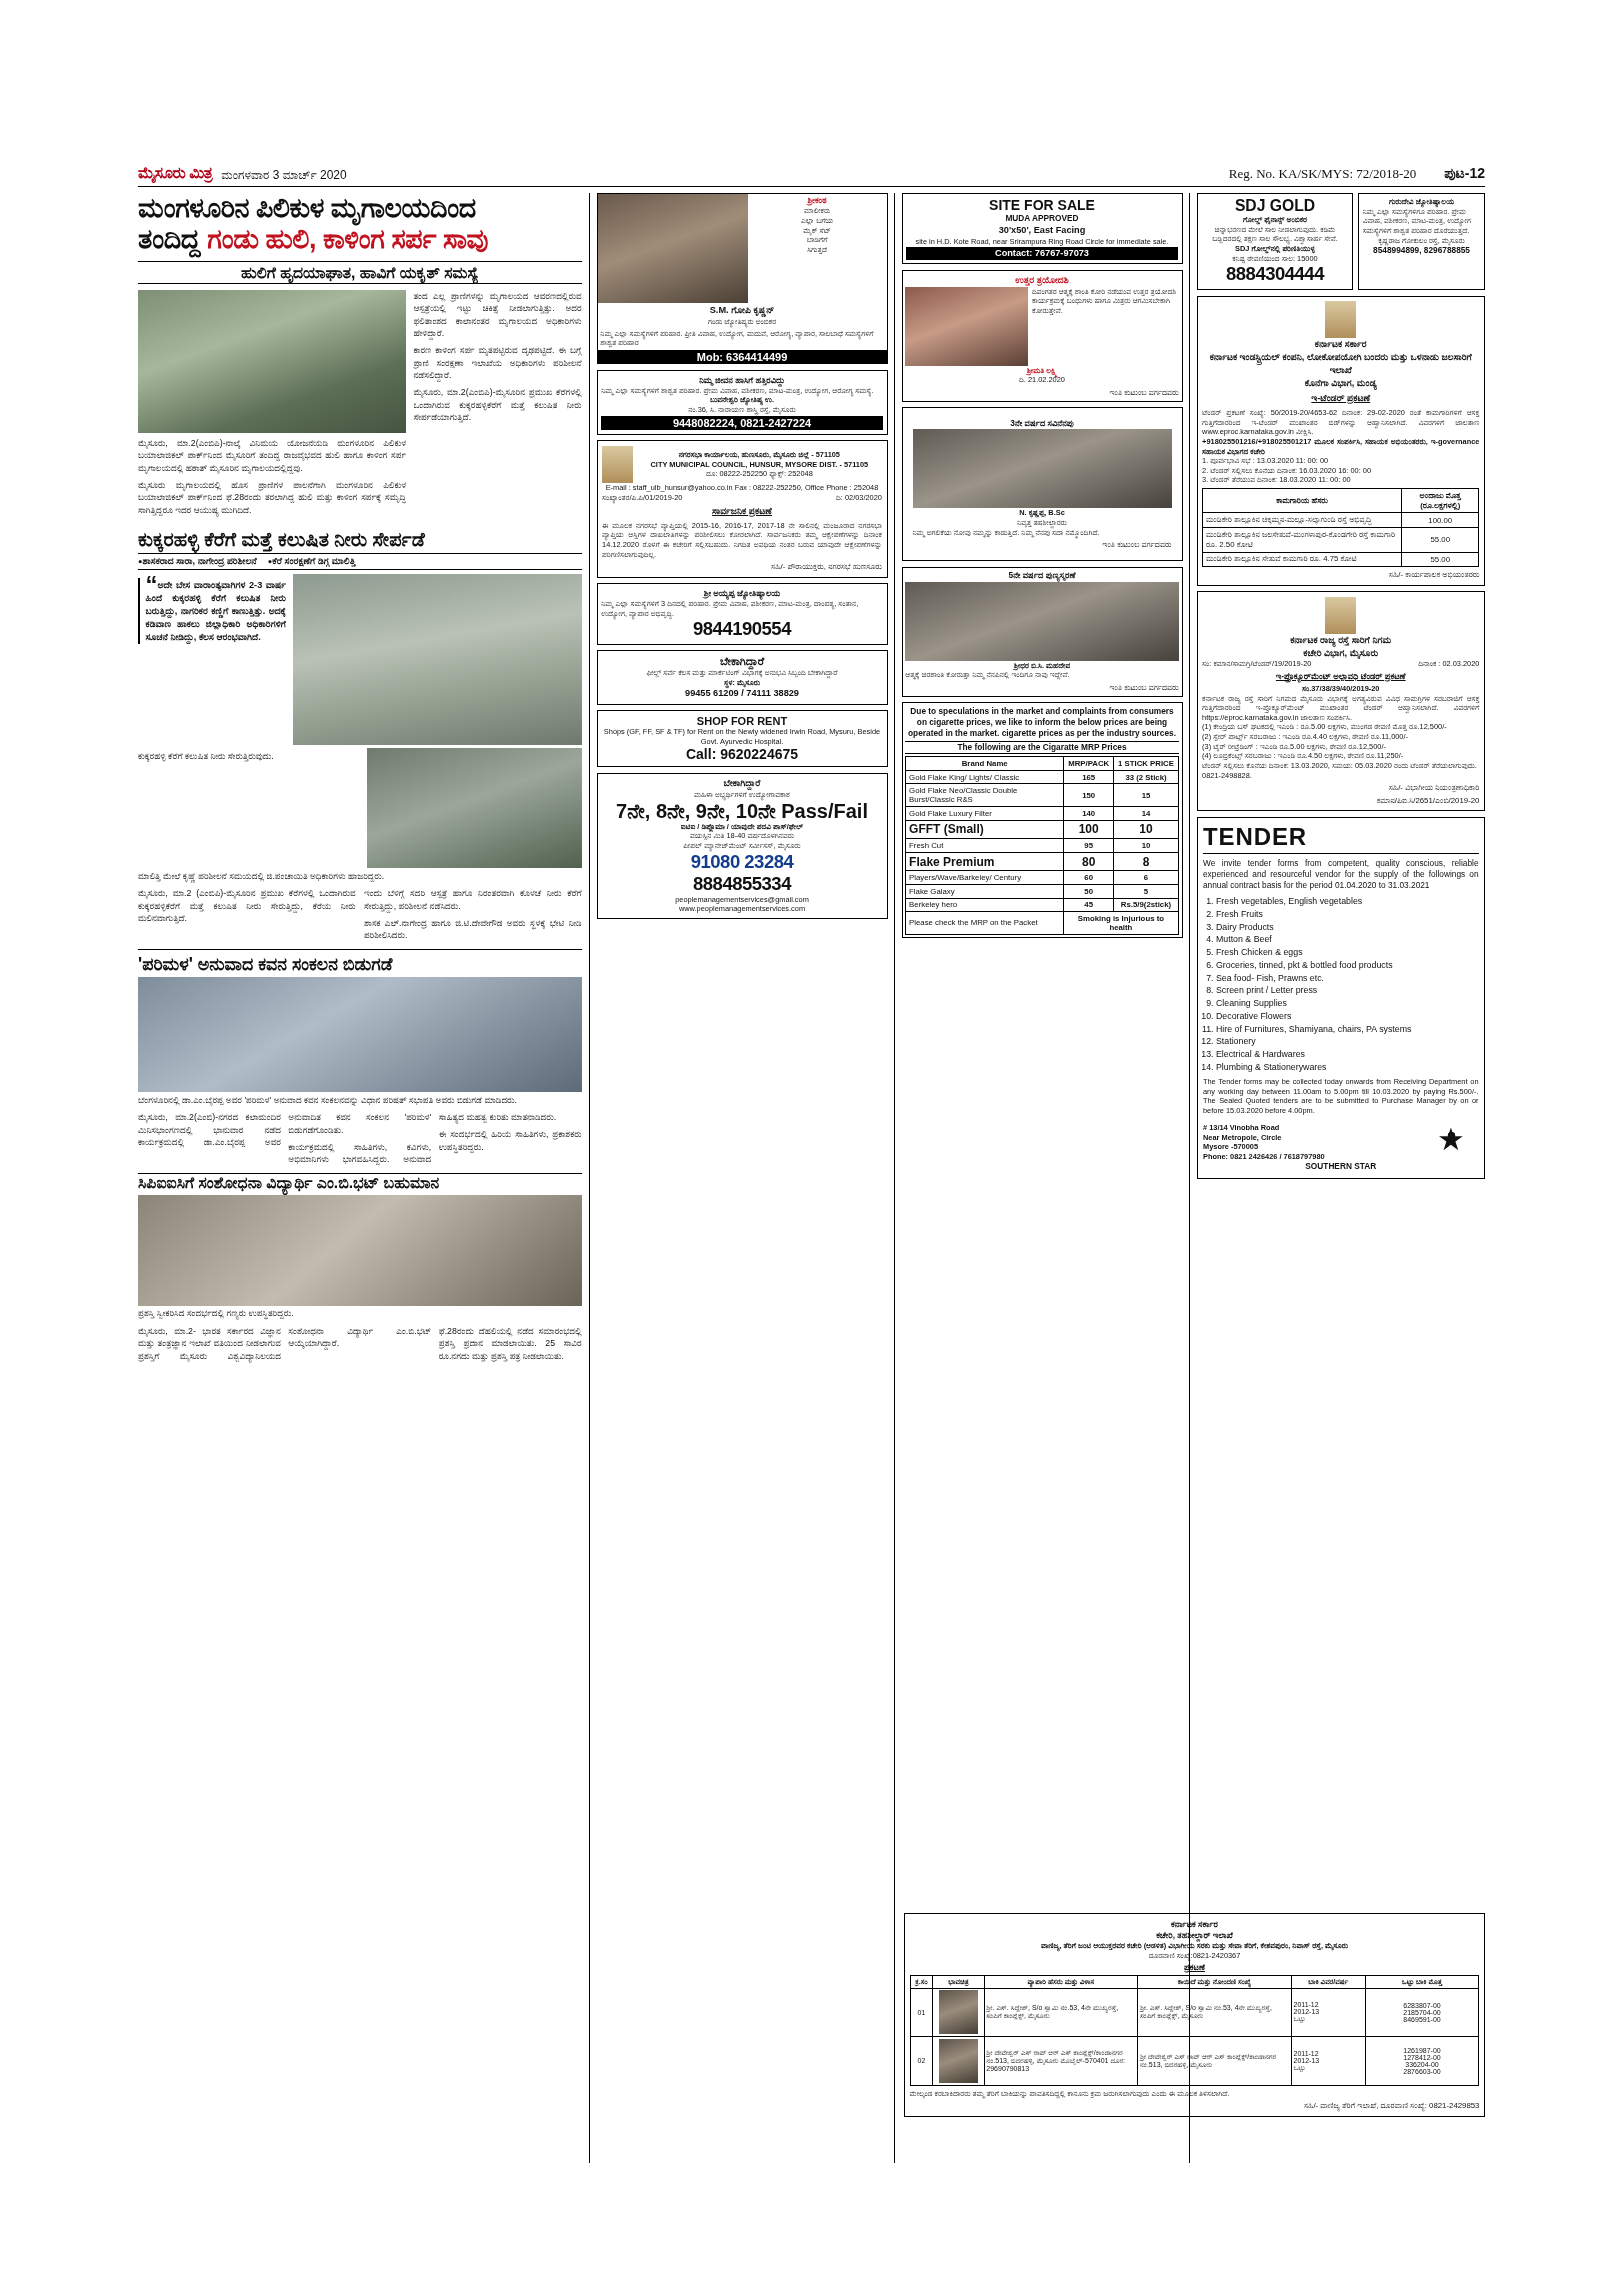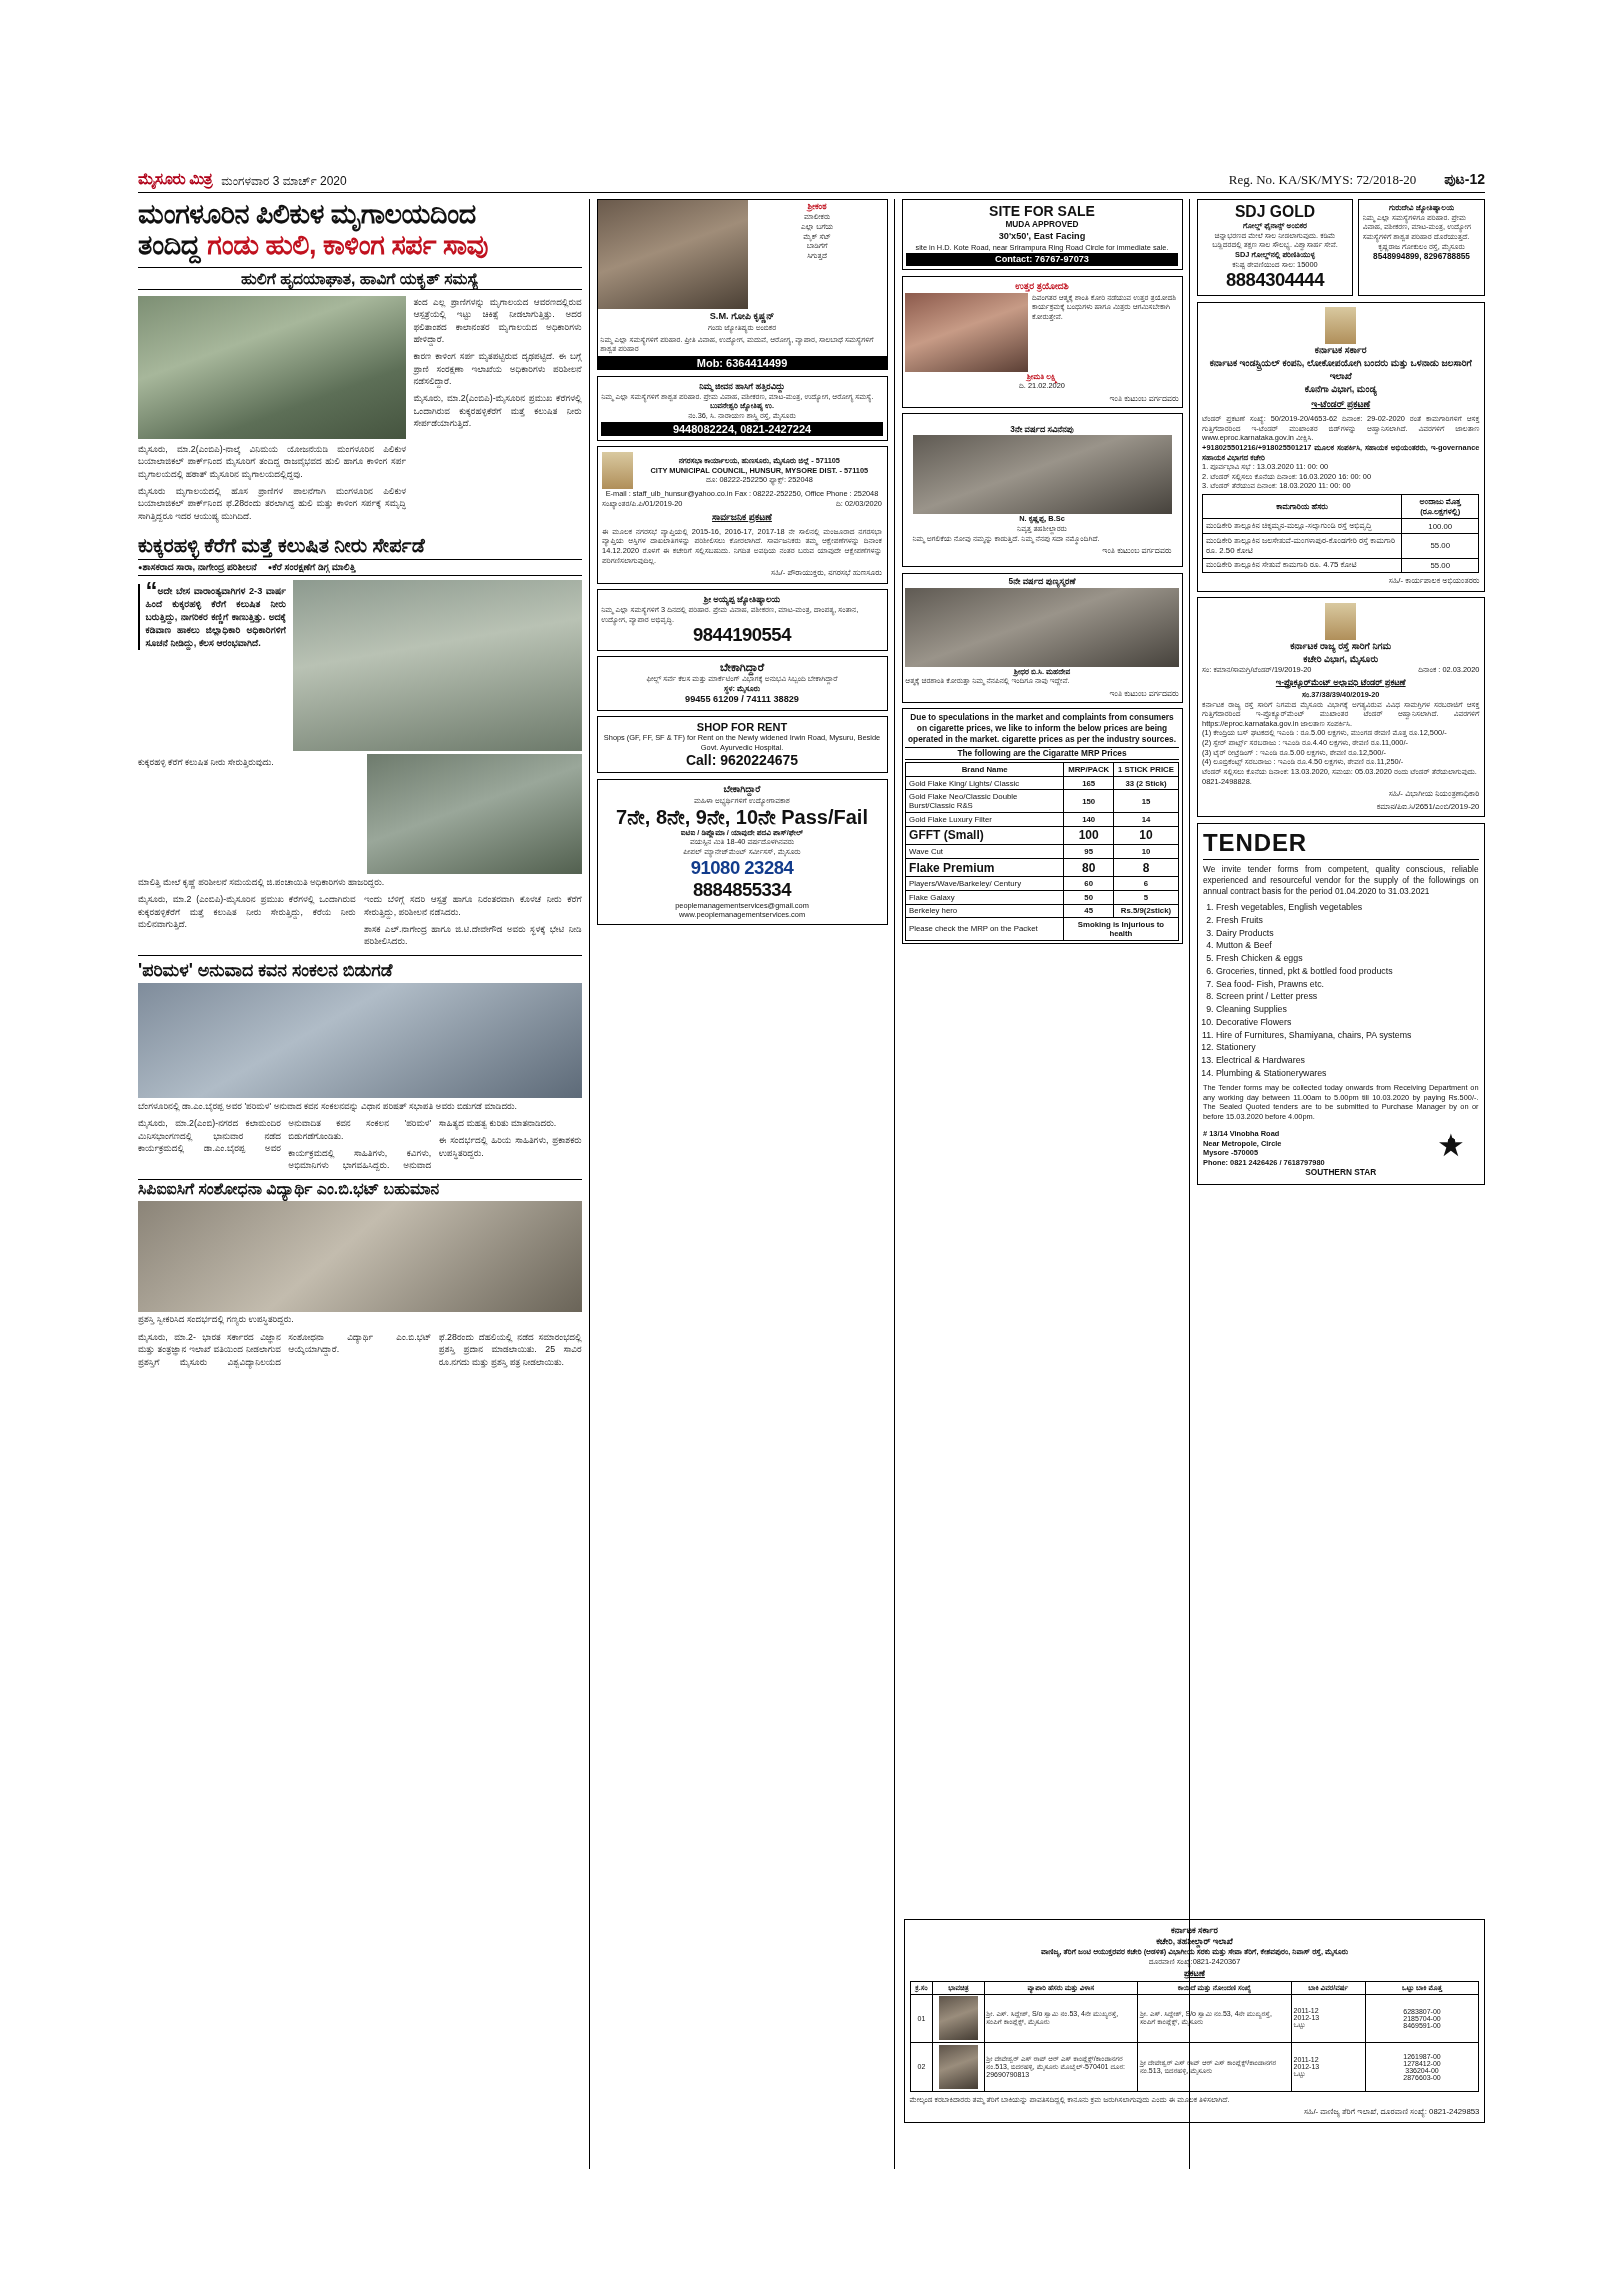--- a/index.html
+++ b/index.html
@@ -6,21 +6,21 @@
   html, body { margin:0; padding:0; }
   body {
     width: 1619px; height: 2289px;
     background: #ffffff;
     font-family: "Liberation Sans", sans-serif;
     color: #111;
     position: relative;
   }
   .page {
     position: absolute;
-    left: 138px; top: 165px;
+    left: 138px; top: 159px;
     width: 1347px; height: 2012px;
     background: #fff;
   }
   
   .masthead {
     display: flex; align-items: flex-end;
     border-bottom: 1.8px solid #000;
     padding-bottom: 3.7px;
     height: 28px;
   }
@@ -388,21 +388,21 @@
               <td>Gold Flake Luxury Filter</td>
               <td class="num">140</td>
               <td class="num">14</td>
             </tr>
             <tr style="font-size:12px;">
               <td class="bold">GFFT (Small)</td>
               <td class="num">100</td>
               <td class="num">10</td>
             </tr>
             <tr>
-              <td>Wave Cut</td>
+              <td>Fresh Cut</td>
               <td class="num">95</td>
               <td class="num">10</td>
             </tr>
             <tr style="font-size:12px;">
               <td class="bold">Flake Premium</td>
               <td class="num">80</td>
               <td class="num">8</td>
             </tr>
             <tr>
               <td>Players/Wave/Barkeley/ Century</td>

